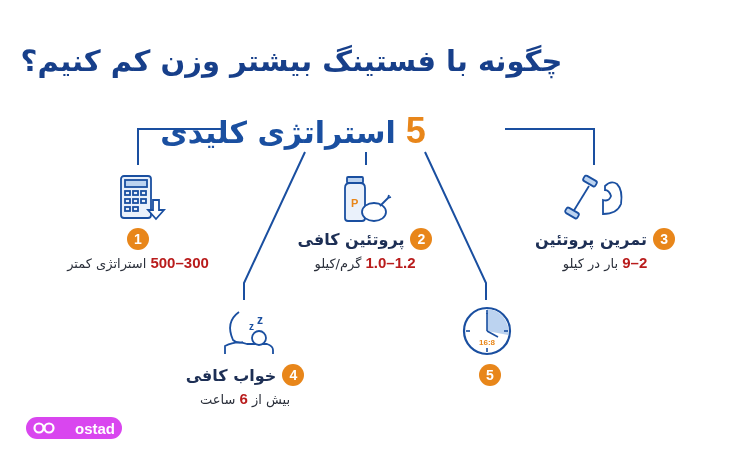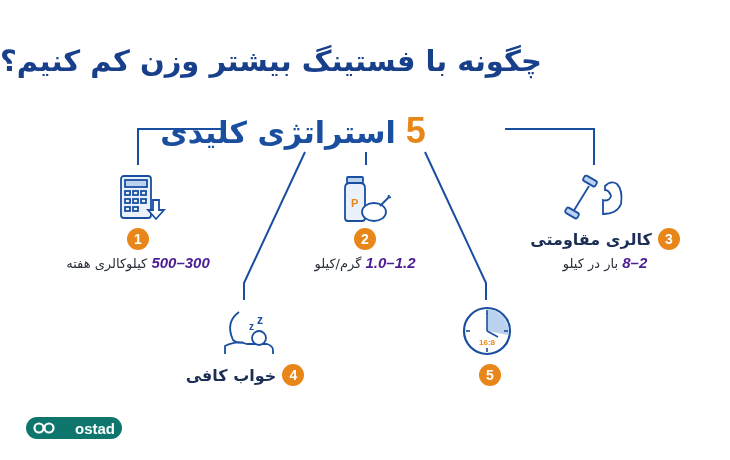--- a/index.html
+++ b/index.html
@@ -1,34 +1,34 @@
 <!DOCTYPE html>
 <html><head>
 <meta charset="utf-8">
 <style>
   html, body { margin:0; padding:0; }
   body { width:730px; height:460px; background:#ffffff; position:relative; overflow:hidden;
          font-family:"DejaVu Sans", sans-serif; }
   .abs { position:absolute; }
-  .title { left:0; width:583px; top:44px; text-align:left; direction:rtl;
+  .title { left:0; width:583px; top:44px; text-align:center; direction:rtl;
            font-size:29px; font-weight:bold; color:#173f8a; letter-spacing:-0.5px; }
   .subtitle { left:0; width:586px; top:110px; text-align:center; direction:rtl;
               font-size:30px; font-weight:bold; color:#1a4fa0; }
   .subtitle .num { color:#e8861a; font-family:"Liberation Sans", sans-serif; font-size:36px; margin-left:10px; }
   svg.lines { position:absolute; left:0; top:0; }
   .card { position:absolute; text-align:center; direction:rtl; }
   .card .head { font-size:16px; font-weight:bold; color:#1d2f55; white-space:nowrap;
                 display:flex; align-items:center; justify-content:center; gap:6px; direction:rtl; }
   .badge { width:22px; height:22px; border-radius:50%; background:#e8861a; color:#fff;
            font-family:"Liberation Sans", sans-serif; font-weight:bold; font-size:14px;
            display:inline-flex; align-items:center; justify-content:center; }
   .card .sub { font-size:13px; color:#2a2f3a; margin-top:4px; white-space:nowrap; direction:rtl; }
-  .card .sub .hl { color:#4c1d95; font-weight:bold; font-family:"Liberation Sans", sans-serif; font-size:15px;font-style:italic; }
+  .card .sub .hl { color:#b91c1c; font-weight:bold; font-family:"Liberation Sans", sans-serif; font-size:15px; }
   .icon { position:absolute; }
-  .logo { left:26px; top:417px; width:96px; height:22px; border-radius:11px; background:#0f766e;
+  .logo { left:26px; top:417px; width:96px; height:22px; border-radius:11px; background:#d946ef;
           display:flex; align-items:center; justify-content:center; gap:20px; }
   .logo .txt { color:#fff; font-family:"Liberation Sans", sans-serif; font-size:15px; font-weight:bold; }
 </style>
 </head>
 <body>
 
 <div class="abs title">چگونه با فستینگ بیشتر وزن کم کنیم؟</div>
 <div class="abs subtitle">
   <span class="num">5</span><span>استراتژی کلیدی</span>
 </div>
@@ -99,43 +99,45 @@
     <line x1="26" y1="26" x2="26" y2="8"></line>
       <line x1="26" y1="26" x2="37" y2="32"></line>
   </g>
   <text x="26" y="40" text-anchor="middle" fill="#e8861a" font-family="Liberation Sans, sans-serif" font-size="8" font-weight="bold">16:8</text>
 </svg>
 
 <div class="card" style="left:40px;top:228px;width:196px">
   <div class="head">
       <span class="badge">1</span>
     </div>
-  <div class="sub"><span class="hl">300–500</span> <span>کیلوکالری هفته</span></div>
+  <div class="sub"><span class="hl">300–500</span> <span>استراتژی کمتر</span></div>
 </div>
 
 <div class="card" style="left:280px;top:228px;width:170px">
   <div class="head">
       <span class="badge">2</span>
+      <span>پروتئین کافی</span>
     </div>
   <div class="sub"><span class="hl">1.2–1.0</span> <span>گرم/کیلو</span></div>
 </div>
 
 <div class="card" style="left:520px;top:228px;width:170px">
   <div class="head">
       <span class="badge">3</span>
-      <span>کالری مقاومتی</span>
+      <span>تمرین پروتئین</span>
     </div>
-  <div class="sub"><span class="hl">2–8</span> <span>بار در کیلو</span></div>
+  <div class="sub"><span class="hl">2–9</span> <span>بار در کیلو</span></div>
 </div>
 
 <div class="card" style="left:170px;top:364px;width:150px">
   <div class="head">
       <span class="badge">4</span>
       <span>خواب کافی</span>
     </div>
+  <div class="sub"><span>بیش از</span> <span class="hl">6</span> <span>ساعت</span></div>
 </div>
 
 <div class="card" style="left:390px;top:364px;width:200px">
   <div class="head">
       <span class="badge">5</span>
     </div>
 </div>
 
 <div class="abs logo">
   <svg width="22" height="12" viewBox="0 0 22 12">

